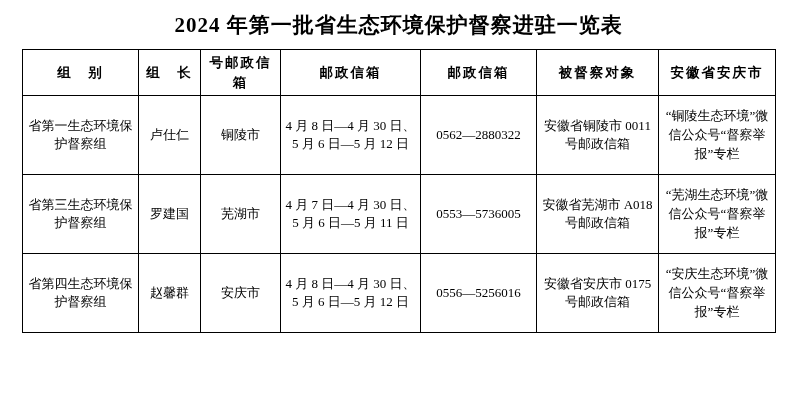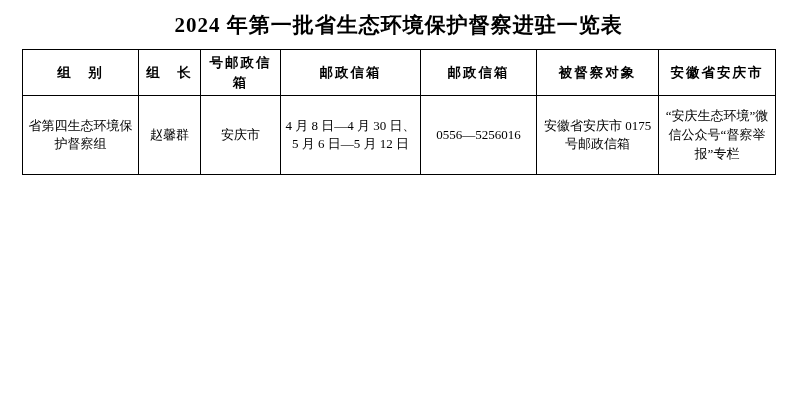--- a/index.html
+++ b/index.html
@@ -91,20 +91,38 @@
           <th>组　长</th>
           <th>号邮政信箱</th>
           <th>邮政信箱</th>
           <th>邮政信箱</th>
           <th>被督察对象</th>
           <th>安徽省安庆市</th>
         </tr>
       </thead>
       <tbody>
         <tr>
+          <td>省第一生态环境保护督察组</td>
+          <td>卢仕仁</td>
+          <td>铜陵市</td>
+          <td>4 月 8 日—4 月 30 日、5 月 6 日—5 月 12 日</td>
+          <td>0562—2880322</td>
+          <td>安徽省铜陵市 0011 号邮政信箱</td>
+          <td>“铜陵生态环境”微信公众号“督察举报”专栏</td>
+        </tr>
+        <tr>
+          <td>省第三生态环境保护督察组</td>
+          <td>罗建国</td>
+          <td>芜湖市</td>
+          <td>4 月 7 日—4 月 30 日、5 月 6 日—5 月 11 日</td>
+          <td>0553—5736005</td>
+          <td>安徽省芜湖市 A018 号邮政信箱</td>
+          <td>“芜湖生态环境”微信公众号“督察举报”专栏</td>
+        </tr>
+        <tr>
           <td>省第四生态环境保护督察组</td>
           <td>赵馨群</td>
           <td>安庆市</td>
           <td>4 月 8 日—4 月 30 日、5 月 6 日—5 月 12 日</td>
           <td>0556—5256016</td>
           <td>安徽省安庆市 0175 号邮政信箱</td>
           <td>“安庆生态环境”微信公众号“督察举报”专栏</td>
         </tr>
       </tbody>
     </table>

